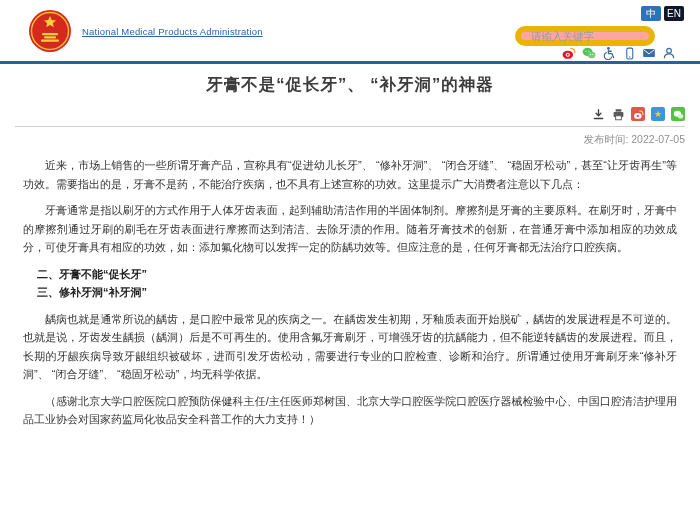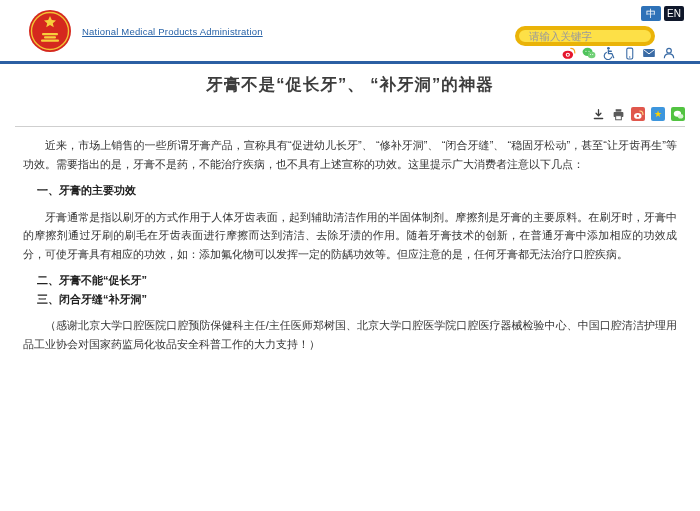--- a/index.html
+++ b/index.html
@@ -21,21 +21,21 @@
 
   .lang { position:absolute; right:16px; top:6px; display:flex; gap:3px; }
   .lang span {
     display:inline-block; min-width:20px; height:15px; line-height:15px; text-align:center;
     font-size:10px; color:#fff; border-radius:2px; cursor:pointer;
   }
   .lang .lang-cn { background:#2e72b8; }
   .lang .lang-en { background:#0f172a; }
 
   .search { position:absolute; right:45px; top:26px; width:140px; height:20px;
-    border:4px solid #eab308; border-radius:10px; display:flex; align-items:center; background:#fde047;gap:44px; }
+    border:6px solid #eab308; border-radius:10px; display:flex; align-items:center; background:#fca5a5;gap:44px; }
   .search input { border:0; outline:0; background:transparent; flex:1; height:16px;
     font-size:10.5px; padding:0 4px 0 10px; color:#666;
     font-family:"Liberation Sans","DejaVu Sans",sans-serif; }
   .search input::placeholder { color:#9a9a9a; }
   .search .mag { width:18px; height:18px; display:flex; align-items:center; justify-content:center; cursor:pointer; }
 
   .quick { position:absolute; right:24px; top:46px; display:flex; gap:6px; align-items:center; }
   .quick span { width:14px; height:14px; display:inline-flex; align-items:center; justify-content:center; cursor:pointer; }
 
   .blue-line { height:3px; background:#2b5fa3; }
@@ -175,24 +175,25 @@
       </span>
       <span class="share fav">★</span>
       <span class="share wechat">
         <svg viewBox="0 0 16 16" width="11" height="11">
           <ellipse cx="6.5" cy="6.8" rx="5.3" ry="4.4" fill="#fff"></ellipse>
           <ellipse cx="11" cy="10.5" rx="4" ry="3.4" fill="#d8f5d2"></ellipse>
         </svg>
       </span>
     </div>
 
+    <div class="pubdate"><span>发布时间: </span><span>2022-07-05</span></div>
 
     <div class="body">
         <p>近来，市场上销售的一些所谓牙膏产品，宣称具有“促进幼儿长牙”、 “修补牙洞”、 “闭合牙缝”、 “稳固牙松动”，甚至“让牙齿再生”等功效。需要指出的是，牙膏不是药，不能治疗疾病，也不具有上述宣称的功效。这里提示广大消费者注意以下几点：</p>
-        <h3>一、牙膏的主要功效</h3>
         <p>牙膏通常是指以刷牙的方式作用于人体牙齿表面，起到辅助清洁作用的半固体制剂。摩擦剂是牙膏的主要原料。在刷牙时，牙膏中的摩擦剂通过牙刷的刷毛在牙齿表面进行摩擦而达到清洁、去除牙渍的作用。随着牙膏技术的创新，在普通牙膏中添加相应的功效成分，可使牙膏具有相应的功效，如：添加氟化物可以发挥一定的防龋功效等。但应注意的是，任何牙膏都无法治疗口腔疾病。</p>
         <h3>二、牙膏不能“促长牙”</h3>
-        <h3>三、闭合牙缝“补牙洞”</h3>
+        <h3>三、修补牙洞“补牙洞”</h3>
+        <p>龋病也就是通常所说的龋齿，是口腔中最常见的疾病之一。在龋齿发生初期，牙釉质表面开始脱矿，龋齿的发展进程是不可逆的。也就是说，牙齿发生龋损（龋洞）后是不可再生的。使用含氟牙膏刷牙，可增强牙齿的抗龋能力，但不能逆转龋齿的发展进程。而且，长期的牙龈疾病导致牙龈组织被破坏，进而引发牙齿松动，需要进行专业的口腔检查、诊断和治疗。所谓通过使用牙膏刷牙来“修补牙洞”、 “闭合牙缝”、 “稳固牙松动”，均无科学依据。</p>
         <p>（感谢北京大学口腔医院口腔预防保健科主任/主任医师郑树国、北京大学口腔医学院口腔医疗器械检验中心、中国口腔清洁护理用品工业协会对国家药监局化妆品安全科普工作的大力支持！）</p>
       </div>
   </main>
 
 </div>
 
 </body></html>

